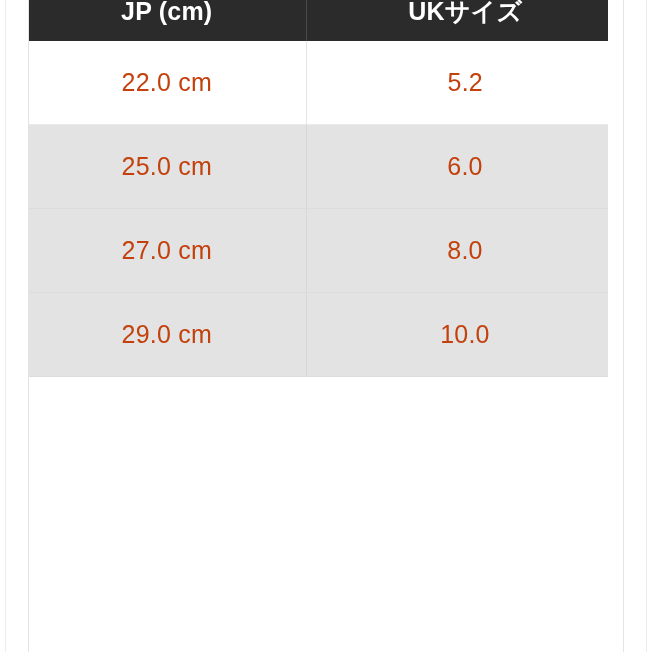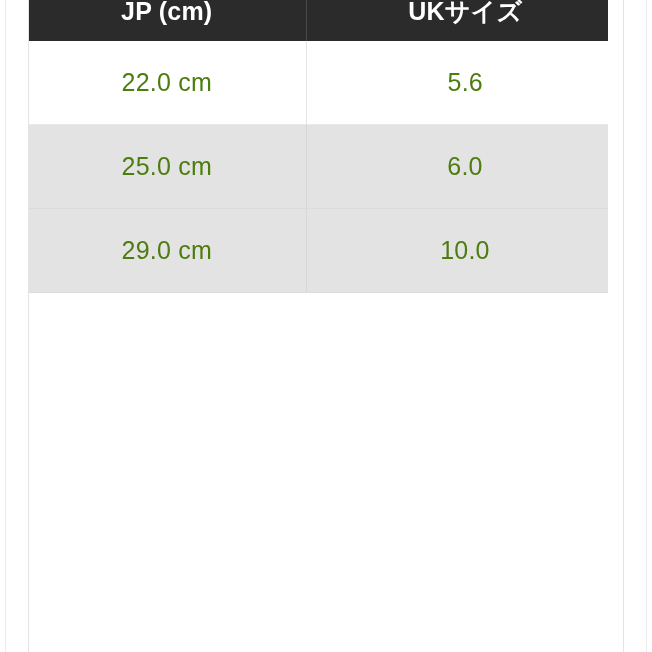--- a/index.html
+++ b/index.html
@@ -67,21 +67,21 @@
     border-right: 1px solid #4a4a4a;
     letter-spacing: 0.2px;
   }
   .size-table thead th:last-child { border-right: none; }
 
   .size-table tbody td {
     height: 83px;
     padding: 0;
     text-align: center;
     font-size: 25px;
-    color: #4d7c0f;
+    color: #c2410c;
     background: #ffffff;
     border-bottom: 1px solid #e9e9e9;
     border-right: 1px solid #e4e4e4;
     letter-spacing: 0.2px;
   }
   .size-table tbody td:last-child { border-right: none; }
   .size-table tbody tr.striped td {
     background: #e3e3e3;
     border-bottom: 1px solid #dcdcdc;
     border-right: 1px solid #d7d7d7;
@@ -115,25 +115,29 @@
       </colgroup>
       <thead>
         <tr>
           <th>JP (cm)</th>
           <th>UKサイズ</th>
         </tr>
       </thead>
       <tbody>
         <tr>
           <td>22.0 cm</td>
-          <td>5.6</td>
+          <td>5.2</td>
         </tr>
         <tr class="striped">
           <td>25.0 cm</td>
           <td>6.0</td>
+        </tr>
+        <tr class="striped">
+          <td>27.0 cm</td>
+          <td>8.0</td>
         </tr>
         <tr class="striped">
           <td>29.0 cm</td>
           <td>10.0</td>
         </tr>
       </tbody>
     </table>
   </div>
 
   <div class="table-edge-left"></div>

